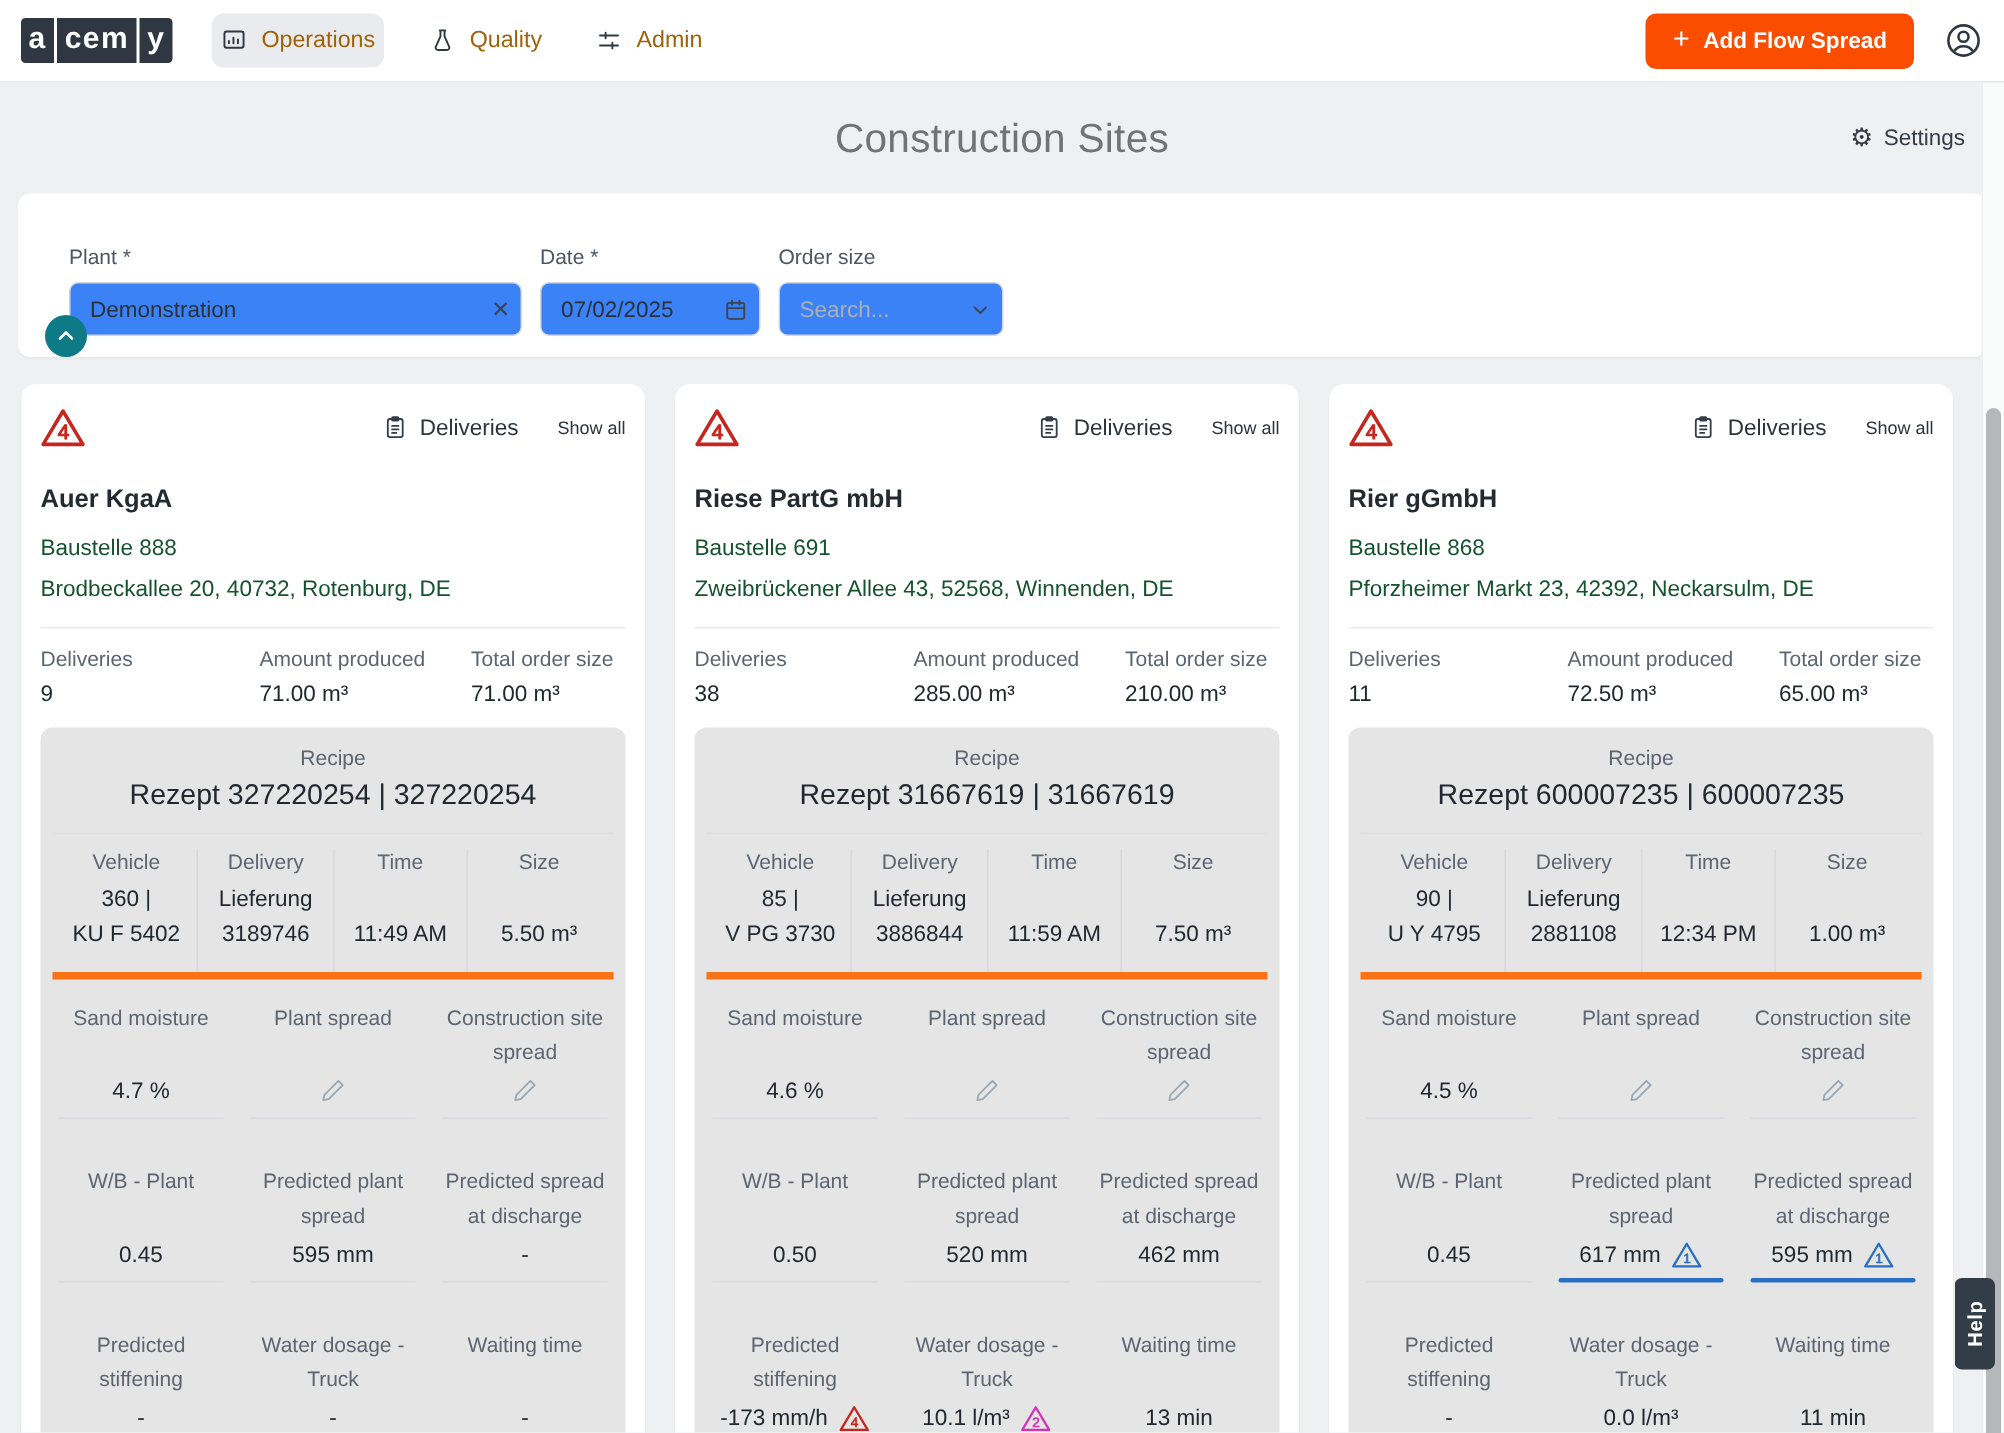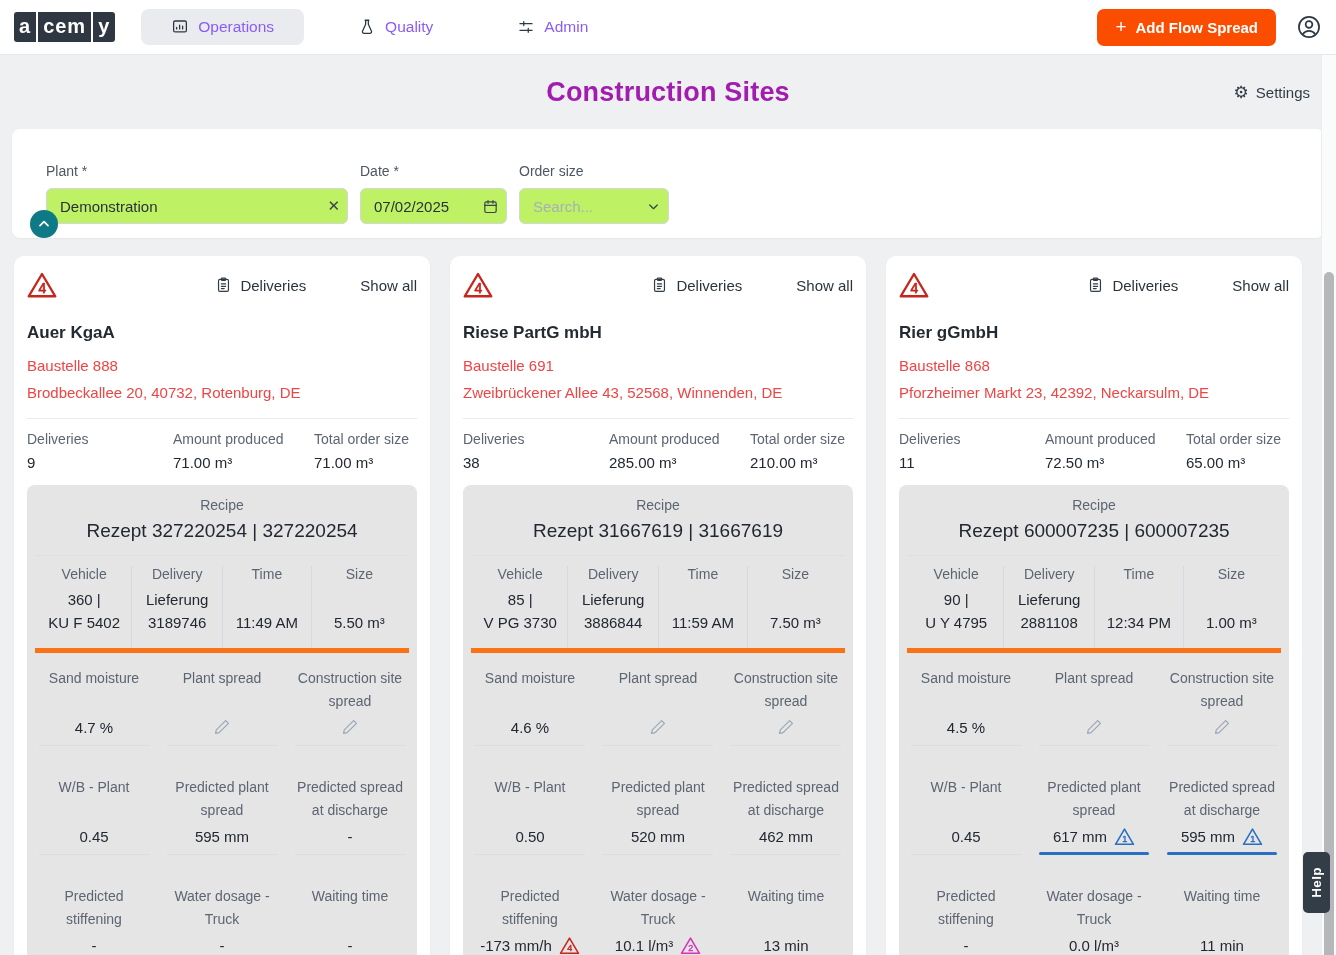--- a/index.html
+++ b/index.html
@@ -8,65 +8,65 @@
 
   
   .topnav { height:55px; background:#fff; border-bottom:1px solid #e5e7ea;
             display:flex; align-items:center; padding:0 14px; position:relative; z-index:5; }
   .logo { display:flex; gap:2px; margin-right:26px; cursor:pointer; }
   .logo-box { color:#fff; font-weight:800; font-size:20px; letter-spacing:1px;
               padding:3px 5px 5px; line-height:22px; }
   .logo-box:first-child { border-radius:3px 0 0 3px; }
   .logo-box:last-child  { border-radius:0 3px 3px 0; }
   .nav-items { display:flex; gap:24px; align-items:center; }
-  .nav-item { display:flex; gap:9px; align-items:flex-start; font-size:15.5px; color:#8b5cf6;
-              padding:9px 30px; border-radius:8px; cursor:pointer; }
+  .nav-item { display:flex; gap:9px; align-items:flex-start; font-size:15.5px; color:#a16207;
+              padding:9px 6px; border-radius:8px; cursor:pointer; }
   .nav-item.active { background:#e9ebee; }
   .nav-right { margin-left:auto; display:flex; align-items:center; gap:20px; }
   .add-btn { border:none; color:#fff; font-size:15px; font-weight:600; border-radius:7px;
              padding:10px 18px; display:flex; align-items:center; gap:9px; cursor:pointer;
              font-family:inherit; }
   .add-btn .plus { font-size:19px; font-weight:400; line-height:14px; }
   .avatar-btn { background:none; border:none; cursor:pointer; display:flex; }
 
   
   .page-head { position:relative; height:74px; display:flex; align-items:center; justify-content:center; }
-  .page-title { font-size:27px; font-weight:700; color:#a21caf; letter-spacing:.2px; }
+  .page-title { font-size:27px; font-weight:400; color:#737373; letter-spacing:.2px; }
   .settings-link { position:absolute; right:26px; top:50%; transform:translateY(-50%);
                    display:flex; align-items:center; gap:7px; font-size:15px; color:#333c46; cursor:pointer; }
   .gear { font-size:17px; line-height:17px; }
 
   
   .filter-panel { background:#fff; border-radius:8px; margin:0 12px; padding:34px 34px 14px;
                   position:relative; box-shadow:0 1px 2px rgba(20,30,40,.04); }
   .filter-row { display:flex; gap:12px; }
   .field { display:flex; flex-direction:column; }
   .field-label { font-size:14px; color:#4d5662; margin-bottom:9px; }
   .input-wrap { position:relative; display:flex; align-items:center; }
   .txt-input { border:1px solid #d3d6db; border-radius:6px; height:36px; font-size:15px;
-               color:#2a313a; padding:0 34px 0 13px; font-family:inherit; width:100%; background:#bef264; }
+               color:#2a313a; padding:0 34px 0 13px; font-family:inherit; width:100%; background:#3b82f6; }
   .txt-input::placeholder { color:#a9afb8; }
   .plant-field  { width:302px; }
   .date-field   { width:147px; }
   .order-field  { width:150px; }
   .input-icon-btn { position:absolute; right:8px; background:none; border:none; cursor:pointer;
                     display:flex; align-items:center; color:#3a434e; font-size:15px; }
   .collapse-btn { position:absolute; left:18px; bottom:0; width:28px; height:28px; border-radius:50%;
                   border:none; cursor:pointer; display:flex; align-items:center; justify-content:center; }
 
   
   .cards { display:flex; gap:20px; padding:18px 14px 0; align-items:stretch; }
   .card { background:#fff; border-radius:10px; width:416px; flex:0 0 416px;
           padding:15px 13px 40px; box-shadow:0 1px 2px rgba(20,30,40,.05); }
   .card-top { display:flex; justify-content:space-between; align-items:center; margin-bottom:24px; }
   .card-top-links { display:flex; align-items:center; gap:26px; }
   .icon-link { display:flex; align-items:center; gap:8px; font-size:15px; color:#2b333d; cursor:pointer; }
-  .text-link { font-size:15px; color:#2b333d; cursor:pointer;margin-left:28px; }
+  .text-link { font-size:12px; color:#2b333d; cursor:pointer; }
   .company { font-size:17px; font-weight:600; color:#232a32; margin:0 0 9px; }
-  .site-line, .addr-line { font-size:15px; color:#ef4444; line-height:1.8; }
+  .site-line, .addr-line { font-size:15px; color:#14532d; line-height:1.8; }
   .card-div { height:1px; background:#e9ebee; margin:12px 0 0; }
 
   .stats { display:grid; grid-template-columns:146px 141px auto; padding:12px 0 14px; }
   .stat-label { font-size:14px; color:#5c6572; margin-bottom:7px; }
   .stat-value { font-size:15px; color:#222831; }
 
   .inner-panel { background:#e5e5e5; border-radius:8px; padding:12px 8px 0; }
   .recipe-label { text-align:center; font-size:14px; color:#5c6572; margin-bottom:7px; }
   .recipe-value { text-align:center; font-size:19px; color:#222831; padding-bottom:13px;
                   border-bottom:1px solid #dcdfe3; }

